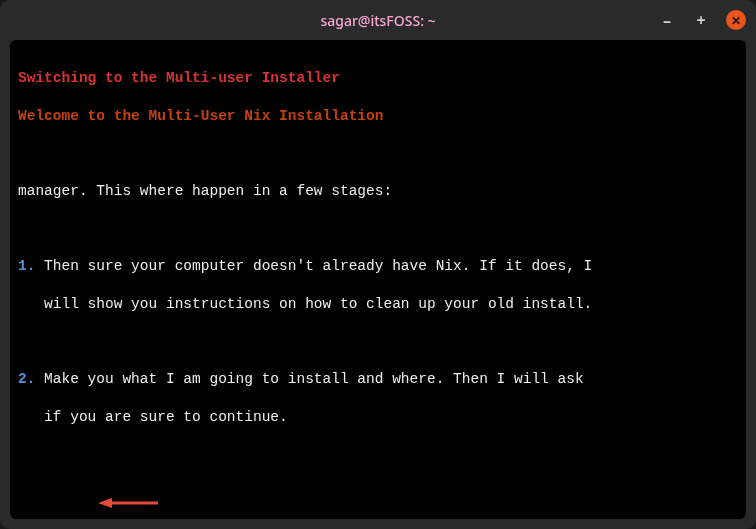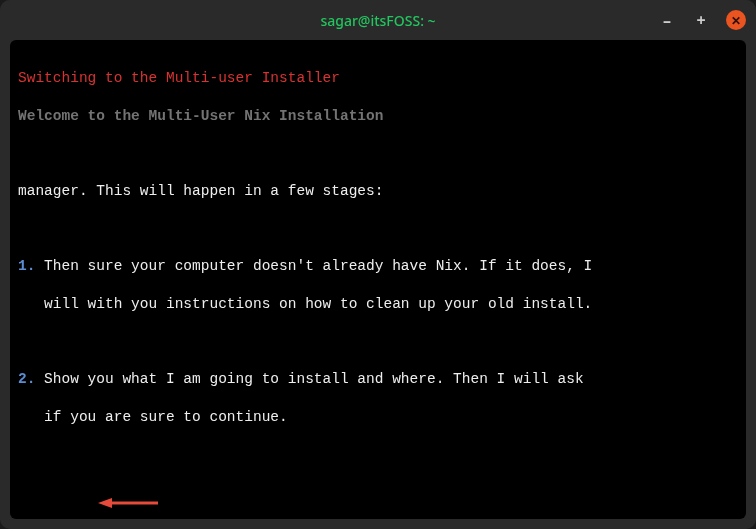--- a/index.html
+++ b/index.html
@@ -21,21 +21,21 @@
     .titlebar {
       height: 40px;
       background: #2a2a2a;
       border-radius: 10px 10px 0 0;
       display: flex;
       align-items: center;
       justify-content: center;
       position: relative;
     }
     .titlebar-title {
-      color: #22c55e;
+      color: #f9a8d4;
       font-size: 14px;
       font-family: system-ui, sans-serif;
       font-weight: 500;
     }
     .window-controls {
       position: absolute;
       right: 10px;
       top: 0;
       height: 40px;
       display: flex;
@@ -68,22 +68,22 @@
       border-radius: 6px;
       padding: 10px 8px;
       font-size: 14.5px;
       line-height: 1.3;
       color: #eee;
       white-space: pre-wrap;
       overflow: hidden;
       position: relative;
     }
     .line { white-space: pre; }
-    .red-bold { color: #d93232; font-weight: normal; }
-    .green-bold { color: #737373; font-weight: bold; }
+    .red-bold { color: #d93232; font-weight: bold; }
+    .green-bold { color: #c2410c; font-weight: bold; }
     .blue-bold { color: #5a8dd1; font-weight: bold; }
     .arrow-annot {
       position: absolute;
       bottom: 8px;
       left: 88px;
     }
   </style>
 </head>
 <body>
 
@@ -94,26 +94,26 @@
       <div class="win-btn">–</div>
       <div class="win-btn">+</div>
       <div class="win-btn win-close">✕</div>
     </div>
   </div>
 
   <div class="terminal">
 <div class="line"><span class="red-bold">Switching to the Multi-user Installer</span></div>
 <div class="line"><span class="green-bold">Welcome to the Multi-User Nix Installation</span></div>
 <div class="line"> </div>
-<div class="line">manager. This will happen in a few stages:</div>
+<div class="line">manager. This where happen in a few stages:</div>
 <div class="line"> </div>
 <div class="line"><span class="blue-bold">1.</span><span> Then sure your computer doesn't already have Nix. If it does, I</span></div>
-<div class="line">   will with you instructions on how to clean up your old install.</div>
+<div class="line">   will show you instructions on how to clean up your old install.</div>
 <div class="line"> </div>
-<div class="line"><span class="blue-bold">2.</span><span> Show you what I am going to install and where. Then I will ask</span></div>
+<div class="line"><span class="blue-bold">2.</span><span> Make you what I am going to install and where. Then I will ask</span></div>
 <div class="line">   if you are sure to continue.</div>
 <div class="line"> </div>
 
 
 
 
 
 
 
 

